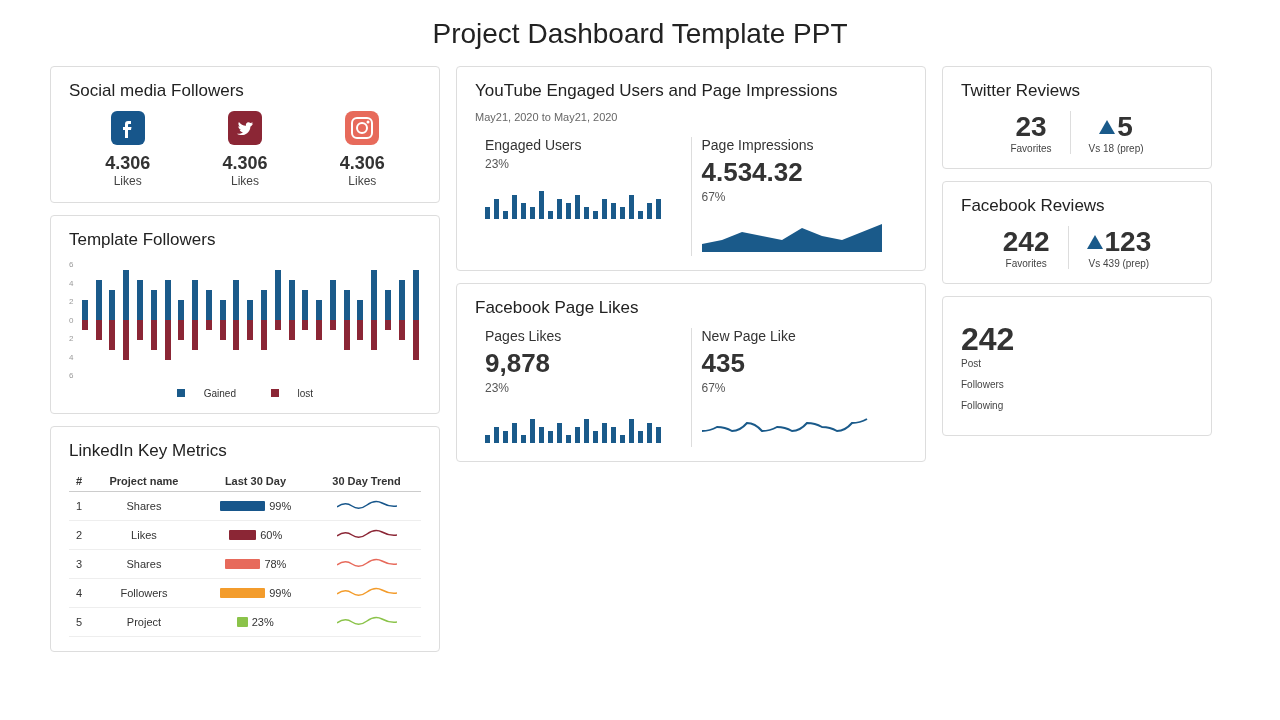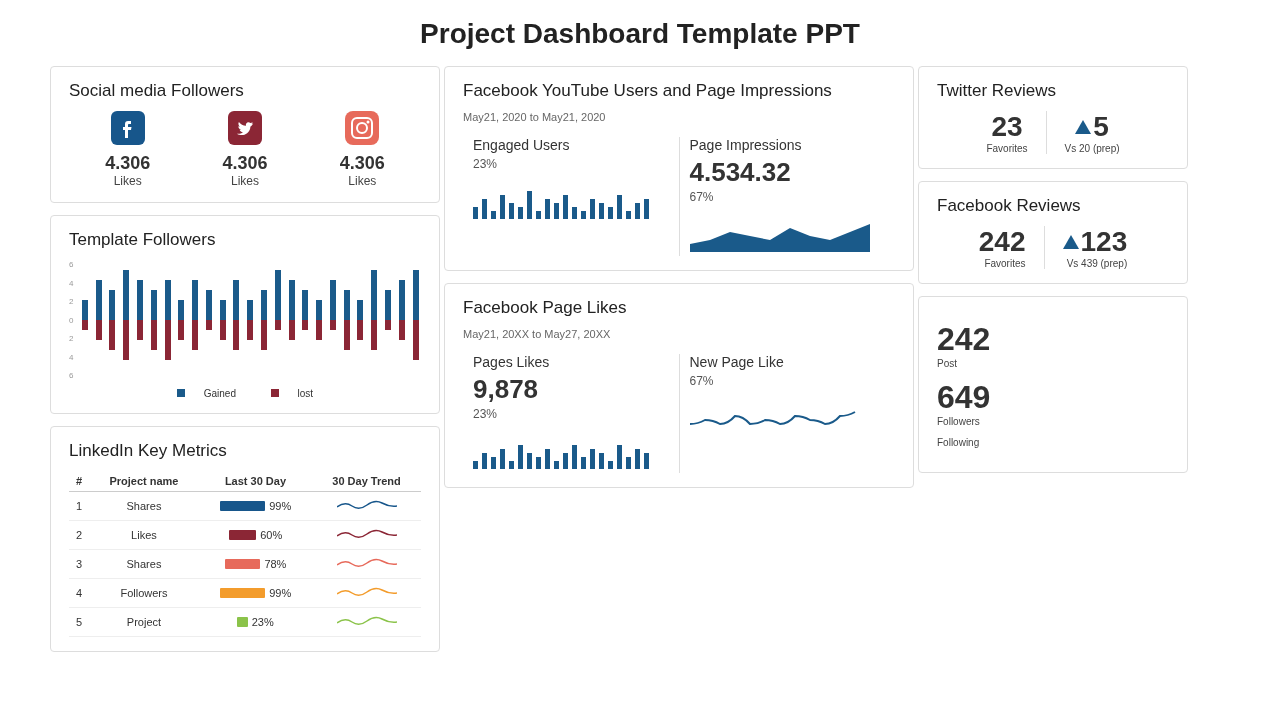--- a/index.html
+++ b/index.html
@@ -1,18 +1,18 @@
 <!DOCTYPE html>
 <html><head>
 <meta charset="utf-8">
 <style>
 *{margin:0;padding:0;box-sizing:border-box;font-family:"Segoe UI",Arial,sans-serif}
 body{background:#fff;width:1280px;height:720px;padding:10px 50px;color:#333}
-h1{text-align:center;font-size:28px;font-weight:700;margin:8px 0 16px;color:#222}
-.grid{display:grid;grid-template-columns:390px 470px 270px;gap:4px}
+h1{text-align:center;font-size:28px;font-weight:400;margin:8px 0 16px;color:#222}
+.grid{display:grid;grid-template-columns:390px 470px 270px;gap:16px}
 .col{display:flex;flex-direction:column;gap:12px}
 .card{border:1px solid #ddd;border-radius:4px;padding:14px 18px;background:#fff}
 .card-title{font-size:17px;font-weight:400;color:#222;margin-bottom:10px}
 .sub{font-size:11px;color:#666;margin-bottom:14px}
 .social-row{display:flex;justify-content:space-around;text-align:center;margin-top:6px}
 .social-item svg{width:34px;height:34px;margin-bottom:4px}
 .social-num{font-size:18px;font-weight:700}
 .social-lbl{font-size:12px;color:#444}
 .yt-chart{position:relative;height:120px;display:flex;align-items:center}
 .yt-axis{display:flex;flex-direction:column;justify-content:space-between;height:100%;font-size:8px;color:#999;margin-right:6px}
@@ -29,21 +29,21 @@
 .bar-wrap{display:flex;align-items:center;gap:4px;justify-content:center}
 .bar{height:10px;width:46px;border-radius:1px}
 .metrics-pair{display:flex;gap:0;margin-top:6px}
 .metric{flex:1;padding:0 10px}
 .metric:first-child{border-right:1px solid #ddd}
 .metric-label{font-size:14px;color:#333;margin-bottom:4px}
 .metric-val{font-size:26px;font-weight:700;margin-bottom:2px}
 .metric-pct{font-size:12px;color:#555;margin-bottom:8px}
 .spark{height:40px}
 .reviews{display:flex;align-items:center;justify-content:center;gap:0;margin-top:6px}
-.rev-item{text-align:right;padding:0 18px}
+.rev-item{text-align:center;padding:0 18px}
 .rev-item:first-child{border-right:1px solid #ddd}
 .rev-val{font-size:28px;font-weight:700;display:flex;align-items:center;justify-content:center;gap:2px}
 .rev-lbl{font-size:10px;color:#444}
 .tri{width:0;height:0;border-left:8px solid transparent;border-right:8px solid transparent;border-bottom:14px solid #1a5a8a;display:inline-block}
 .insta-stat{margin:10px 0}
 .insta-val{font-size:32px;font-weight:700}
 .insta-lbl{font-size:10px;color:#444}
 </style>
 </head>
 <body>
@@ -283,21 +283,21 @@
                   <path d="M0,10 Q8,4 15,9 T30,8 T45,6 T60,9" fill="none" stroke="#8bc34a" stroke-width="1.5"></path>
                 </svg></td>
   </tr>
           </tbody>
       </table>
     </div>
   </div>
 
   <div class="col">
     <div class="card">
-      <div class="card-title">Facebook YouTube Users and Page Impressions</div>
+      <div class="card-title">YouTube Engaged Users and Page Impressions</div>
       <div class="sub">May21, 2020 to May21, 2020</div>
       <div class="metrics-pair">
         <div class="metric">
           <div class="metric-label">Engaged Users</div>
           <div class="metric-pct">23%</div>
           <svg class="spark" id="spark1" viewBox="0 0 180 40">
               <rect x="0" y="28" width="5" height="12" fill="#1a5a8a"></rect>
               <rect x="9" y="20" width="5" height="20" fill="#1a5a8a"></rect>
               <rect x="18" y="32" width="5" height="8" fill="#1a5a8a"></rect>
               <rect x="27" y="16" width="5" height="24" fill="#1a5a8a"></rect>
@@ -325,21 +325,20 @@
           <div class="metric-pct">67%</div>
           <svg class="spark" id="spark2" viewBox="0 0 180 40">
               <path d="M0,40 L0,32 L20,28 L40,20 L60,24 L80,28 L100,16 L120,24 L140,28 L160,20 L180,12 L180,40 Z" fill="#1a5a8a"></path>
             </svg>
         </div>
       </div>
     </div>
 
     <div class="card">
       <div class="card-title">Facebook Page Likes</div>
-      <div class="sub">May21, 20XX to May27, 20XX</div>
       <div class="metrics-pair">
         <div class="metric">
           <div class="metric-label">Pages Likes</div>
           <div class="metric-val">9,878</div>
           <div class="metric-pct">23%</div>
           <svg class="spark" id="spark3" viewBox="0 0 180 40">
               <rect x="0" y="32" width="5" height="8" fill="#1a5a8a"></rect>
               <rect x="9" y="24" width="5" height="16" fill="#1a5a8a"></rect>
               <rect x="18" y="28" width="5" height="12" fill="#1a5a8a"></rect>
               <rect x="27" y="20" width="5" height="20" fill="#1a5a8a"></rect>
@@ -356,20 +355,21 @@
               <rect x="126" y="24" width="5" height="16" fill="#1a5a8a"></rect>
               <rect x="135" y="32" width="5" height="8" fill="#1a5a8a"></rect>
               <rect x="144" y="16" width="5" height="24" fill="#1a5a8a"></rect>
               <rect x="153" y="28" width="5" height="12" fill="#1a5a8a"></rect>
               <rect x="162" y="20" width="5" height="20" fill="#1a5a8a"></rect>
               <rect x="171" y="24" width="5" height="16" fill="#1a5a8a"></rect>
             </svg>
         </div>
         <div class="metric">
           <div class="metric-label">New Page Like</div>
+          <div class="metric-val">435</div>
           <div class="metric-pct">67%</div>
           <svg class="spark" id="spark4" viewBox="0 0 180 40">
               <path d="M0,28 Q8,28 15,24 Q23,24 30,28 Q38,28 45,20 Q53,20 60,28 Q68,28 75,24 Q83,24 90,28 Q98,28 105,20 Q113,20 120,24 Q128,24 135,28 Q143,28 150,20 Q158,20 165,16" fill="none" stroke="#1a5a8a" stroke-width="2"></path>
             </svg>
         </div>
       </div>
     </div>
   </div>
 
   <div class="col">
@@ -378,21 +378,21 @@
       <div class="reviews">
         <div class="rev-item">
           <div class="rev-val">23</div>
           <div class="rev-lbl">Favorites</div>
         </div>
         <div class="rev-item">
           <div class="rev-val">
               <span class="tri"></span>
               <span>5</span>
             </div>
-          <div class="rev-lbl">Vs 20 (prep)</div>
+          <div class="rev-lbl">Vs 18 (prep)</div>
         </div>
       </div>
     </div>
 
     <div class="card">
       <div class="card-title">Facebook Reviews</div>
       <div class="reviews">
         <div class="rev-item">
           <div class="rev-val">242</div>
           <div class="rev-lbl">Favorites</div>
@@ -407,21 +407,20 @@
       </div>
     </div>
 
     <div class="card">
       <div id="insta-stats">
           <div class="insta-stat">
     <div class="insta-val">242</div>
     <div class="insta-lbl">Post</div>
   </div>
           <div class="insta-stat">
-    <div class="insta-val">649</div>
     <div class="insta-lbl">Followers</div>
   </div>
           <div class="insta-stat">
     <div class="insta-lbl">Following</div>
   </div>
         </div>
     </div>
   </div>
 </div>
 

